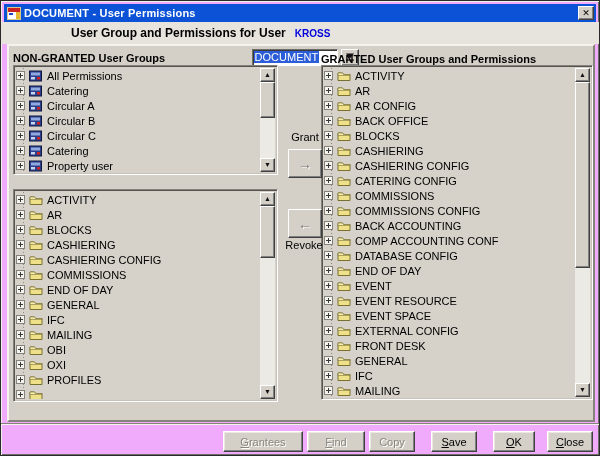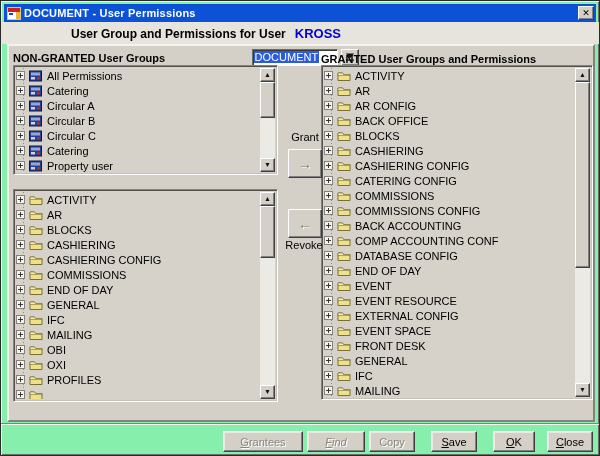--- a/index.html
+++ b/index.html
@@ -1,35 +1,35 @@
 <!DOCTYPE html>
 <html style="--titlebar: #0b52d6; --selection: #2c5dd8; --username: #0000dd;"><head>
 <meta charset="utf-8">
 <style>
   html,body{margin:0;padding:0;background:#9a9a9a;}
   *{box-sizing:border-box;}
   body{font-family:"Liberation Sans","DejaVu Sans",sans-serif;font-size:11px;color:#000;}
-  .win{position:relative;width:600px;height:456px;background:#86efac;
+  .win{position:relative;width:600px;height:456px;background:#f0abfc;
        border:1px solid #2a2a2a;
        box-shadow:inset 1px 1px 0 #f2f0ea, inset -1px -1px 0 #6e6c66;
        overflow:hidden;}
   
   .titlebar{position:absolute;left:3px;top:3px;right:3px;height:18px;
             background:var(--titlebar,#0b52d6);display:flex;align-items:center;padding:0 2px;}
   .titlebar .app-ico{width:14px;height:13px;margin:0 3px 0 1px;flex:0 0 auto;}
   .titlebar .ttxt{color:#fff;font-weight:bold;font-size:11px;letter-spacing:.2px;flex:1;
                   white-space:nowrap;overflow:hidden;}
   .tbtn{width:16px;height:14px;background:#d4d0c8;border:1px solid;
         border-color:#fff #404040 #404040 #fff;box-shadow:inset -1px -1px 0 #808080;
         font-size:9px;font-weight:bold;line-height:12px;text-align:center;color:#000;cursor:default;}
   
   .heading{position:absolute;left:0;top:21px;right:0;height:22px;background:#e7e4dd;
            padding-left:70px;padding-top:4px;white-space:nowrap;}
   .heading .pre{font-weight:bold;font-size:12px;}
-  .heading .usr{font-weight:bold;font-size:13px;color:var(--username,#0000dd);margin-left:6px;}
+  .heading .usr{font-weight:bold;font-size:10px;color:var(--username,#0000dd);margin-left:6px;}
   
   .frame{position:absolute;left:6px;top:43px;width:588px;height:378px;
          border:2px solid;border-color:#f4f2ec #84827a #84827a #f4f2ec;background:#d4d0c8;}
   .plabel{position:absolute;font-weight:bold;font-size:11px;text-align:left;white-space:nowrap;}
   .lbl-groups{left:4px;top:6px;width:265px;}
   .lbl-perms{left:4px;top:131px;width:265px;margin-top:32px;}
   .lbl-granted{left:312px;top:7px;width:272px;}
   
   .prop{position:absolute;left:196px;top:1px;height:20px;display:flex;align-items:center;}
   .prop .plab{margin-right:5px;margin-top:32px;}
@@ -459,29 +459,29 @@
               <path d="M1 5.5 L13 5.5 L13 4.5 L6.5 4.5 L5.5 3 L1 3 Z" fill="#f7ecb0" stroke="#7a7030" stroke-width="0.6"></path>
             </svg>
             <span class="tlabel">EVENT RESOURCE</span>
           </div>
           <div class="trow">
             <span class="twisty"></span>
             <svg class="nicon" viewBox="0 0 14 12">
               <path d="M1 3 L1 10.5 L13 10.5 L13 4.5 L6.5 4.5 L5.5 3 Z" fill="#efe08a" stroke="#7a7030"></path>
               <path d="M1 5.5 L13 5.5 L13 4.5 L6.5 4.5 L5.5 3 L1 3 Z" fill="#f7ecb0" stroke="#7a7030" stroke-width="0.6"></path>
             </svg>
+            <span class="tlabel">EVENT SPACE</span>
+          </div>
+          <div class="trow">
+            <span class="twisty"></span>
+            <svg class="nicon" viewBox="0 0 14 12">
+              <path d="M1 3 L1 10.5 L13 10.5 L13 4.5 L6.5 4.5 L5.5 3 Z" fill="#efe08a" stroke="#7a7030"></path>
+              <path d="M1 5.5 L13 5.5 L13 4.5 L6.5 4.5 L5.5 3 L1 3 Z" fill="#f7ecb0" stroke="#7a7030" stroke-width="0.6"></path>
+            </svg>
             <span class="tlabel">EXTERNAL CONFIG</span>
-          </div>
-          <div class="trow">
-            <span class="twisty"></span>
-            <svg class="nicon" viewBox="0 0 14 12">
-              <path d="M1 3 L1 10.5 L13 10.5 L13 4.5 L6.5 4.5 L5.5 3 Z" fill="#efe08a" stroke="#7a7030"></path>
-              <path d="M1 5.5 L13 5.5 L13 4.5 L6.5 4.5 L5.5 3 L1 3 Z" fill="#f7ecb0" stroke="#7a7030" stroke-width="0.6"></path>
-            </svg>
-            <span class="tlabel">EVENT SPACE</span>
           </div>
           <div class="trow">
             <span class="twisty"></span>
             <svg class="nicon" viewBox="0 0 14 12">
               <path d="M1 3 L1 10.5 L13 10.5 L13 4.5 L6.5 4.5 L5.5 3 Z" fill="#efe08a" stroke="#7a7030"></path>
               <path d="M1 5.5 L13 5.5 L13 4.5 L6.5 4.5 L5.5 3 L1 3 Z" fill="#f7ecb0" stroke="#7a7030" stroke-width="0.6"></path>
             </svg>
             <span class="tlabel">FRONT DESK</span>
           </div>
           <div class="trow">
@@ -524,20 +524,20 @@
       </div>
     <div class="midbtn revoke-btn">
         <span>←</span>
       </div>
     <div class="midlab revoke-lab">Revoke</div>
 
   </div>
 
   <div class="footer">
       <button class="btn disabled" disabled="" style="left: 222px; width: 80px;"><u>G</u>rantees</button>
-      <button class="btn disabled" disabled="" style="left: 306px; width: 58px; font-style: italic;"><u>F</u>ind</button>
+      <button class="btn disabled" disabled="" style="left: 306px; width: 58px;"><u>F</u>ind</button>
       <button class="btn disabled" disabled="" style="left: 368px; width: 46px;">Copy</button>
       <button class="btn" style="left: 430px; width: 46px;"><u>S</u>ave</button>
       <button class="btn" style="left: 492px; width: 42px;"><u>O</u>K</button>
       <button class="btn" style="left: 546px; width: 46px;"><u>C</u>lose</button>
     </div>
 
 </div>
 
 </body></html>

